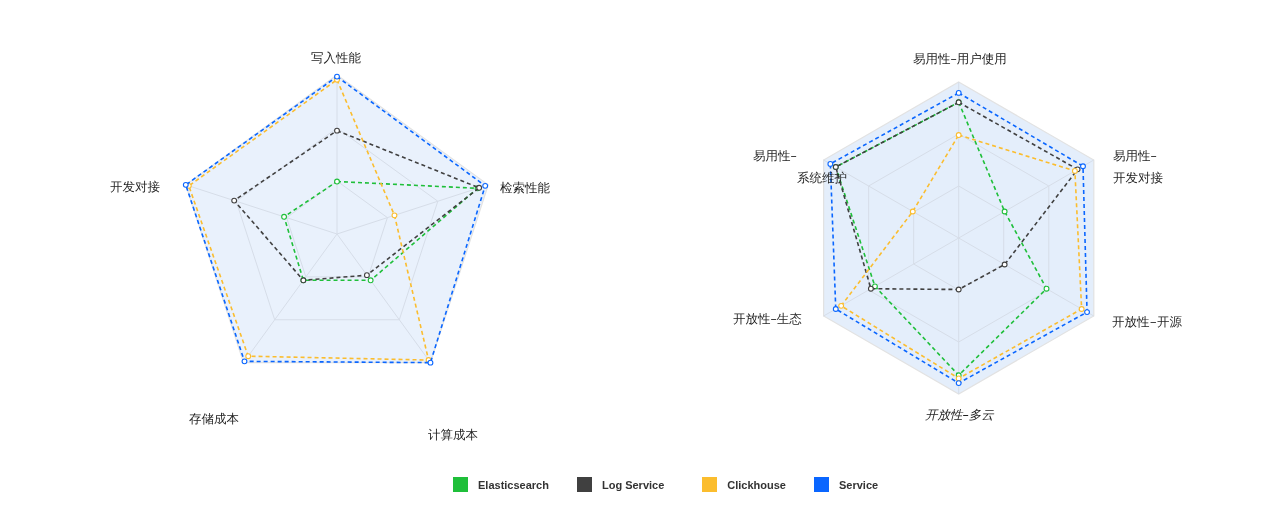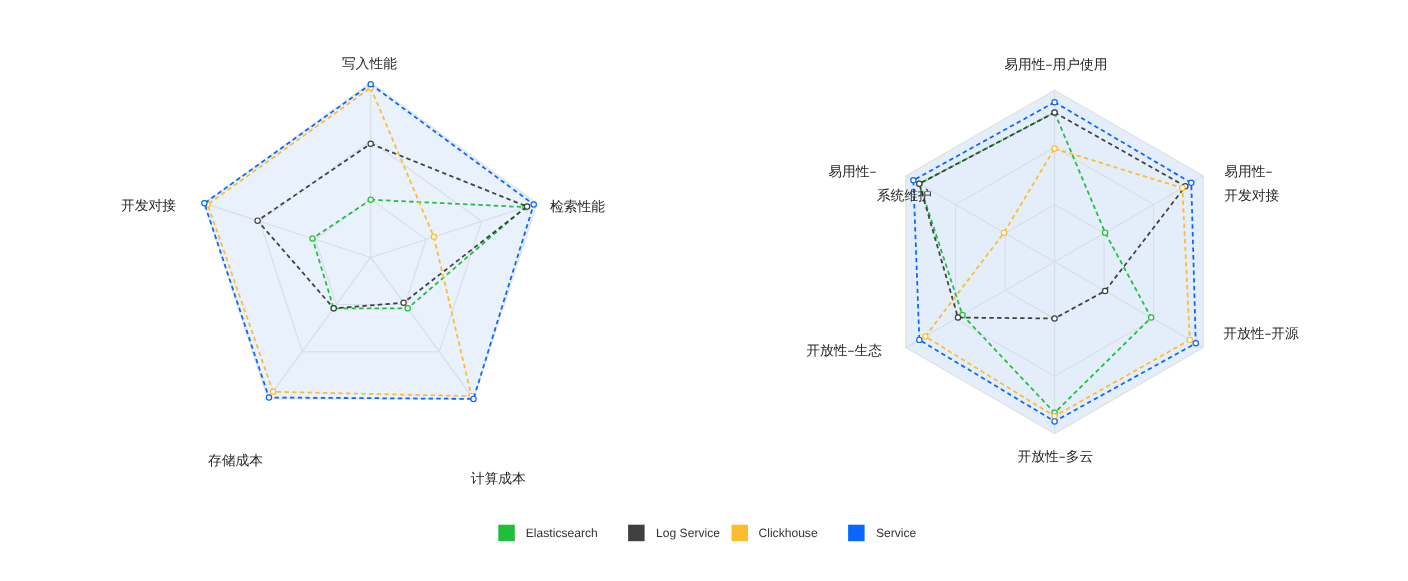--- a/index.html
+++ b/index.html
@@ -1,21 +1,21 @@
 <!DOCTYPE html>
 <html><head>
 <meta charset="utf-8">
 <style>
   html, body { margin: 0; padding: 0; background: #ffffff; }
   body { width: 1280px; height: 528px; position: relative; overflow: hidden;
          font-family: "DejaVu Sans", "Liberation Sans", sans-serif; color: #222; }
   .chart { position: absolute; left: 0; top: 0; }
   .axis-label { position: absolute; font-size: 12.5px; color: #1f1f1f; white-space: nowrap; line-height: 22px; }
   .legend { position: absolute; top: 477px; left: 453px; display: flex; align-items: center; font-family: "Liberation Sans", sans-serif; font-size: 11px; color: #333; }
-  .legend-item { display: flex; align-items: center; margin-right: 28px; }
+  .legend-item { display: flex; align-items: center; margin-right: 28px; font-weight: bold; }
   .legend-swatch { width: 15px; height: 15px; margin-right: 10px; }
   .legend-label { display: inline-block; }
 </style>
 </head>
 <body>
 
 <svg class="chart" width="1280" height="528" viewBox="0 0 1280 528">
   <g id="radar-left">
       <polygon points="337,75 488.2179860909294,184.86629789438337 430.4578551145032,362.63370210561663 243.54214488549678,362.63370210561663 185.78201390907057,184.86629789438337" fill="#e4eefb" fill-opacity="0.8" stroke="#e2e2e2" stroke-width="1.2"></polygon>
       <polygon points="337,181 387.4059953636431,217.62209929812778 368.1526183715011,276.8779007018722 305.8473816284989,276.8779007018722 286.5940046363569,217.6220992981278" fill="none" stroke="#d6dde8" stroke-width="1"></polygon>
@@ -109,32 +109,32 @@
 
 <div class="axis-label" style="left:311px; top:47px;">写入性能</div>
 <div class="axis-label" style="left:500px; top:177px;text-align:center;">检索性能</div>
 <div class="axis-label" style="left:428px; top:376px;margin-top:48px;">计算成本</div>
 <div class="axis-label" style="left:189px; top:376px;margin-top:32px;">存储成本</div>
 <div class="axis-label" style="left:110px; top:176px;">开发对接</div>
 
 <div class="axis-label" style="left:913px; top:48px;">易用性–用户使用</div>
 <div class="axis-label" style="left:1113px; top:145px;">易用性–</div>
 <div class="axis-label" style="left:1113px; top:167px;">开发对接</div>
-<div class="axis-label" style="left:1112px; top:292px;">开放性–开源</div>
-<div class="axis-label" style="left:925px; top:404px;">开放性–多云</div>
+<div class="axis-label" style="left:1112px; top:312px;font-family:Liberation Mono, monospace;">开放性–开源</div>
+<div class="axis-label" style="left:925px; top:404px;font-style:italic;">开放性–多云</div>
 <div class="axis-label" style="left:733px; top:308px;">开放性–生态</div>
 <div class="axis-label" style="left:753px; top:145px;">易用性–</div>
 <div class="axis-label" style="left:753px; top:167px;margin-left:44px;">系统维护</div>
 
 <div class="legend">
   <div class="legend-item" style="margin-right:28px;">
     <span class="legend-swatch" style="background:#1fbf3a;"></span>
     <span class="legend-label">Elasticsearch</span>
   </div>
-  <div class="legend-item" style="margin-right:10px;text-align:center;">
+  <div class="legend-item" style="margin-right:38px;text-align:center;">
     <span class="legend-swatch" style="background:#404040;"></span>
     <span class="legend-label">Log Service</span>
   </div>
   <div class="legend-item" style="">
     <span class="legend-swatch" style="background:#fbbd2e;"></span>
     <span class="legend-label">Clickhouse</span>
   </div>
   <div class="legend-item">
     <span class="legend-swatch" style="background:#0a66ff;"></span>
     <span class="legend-label">Service</span>

